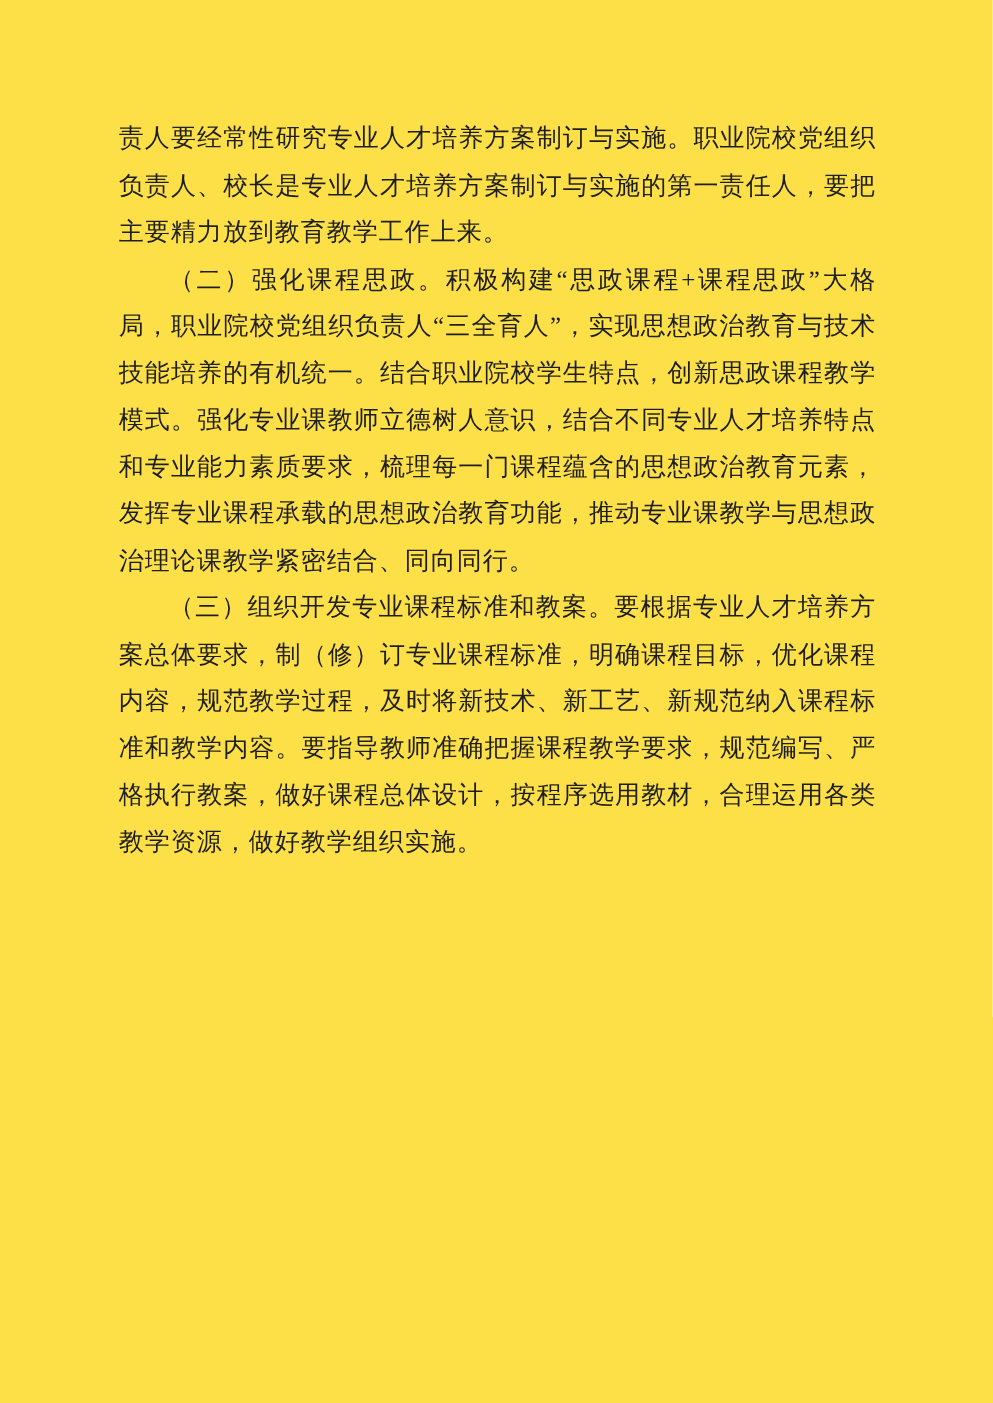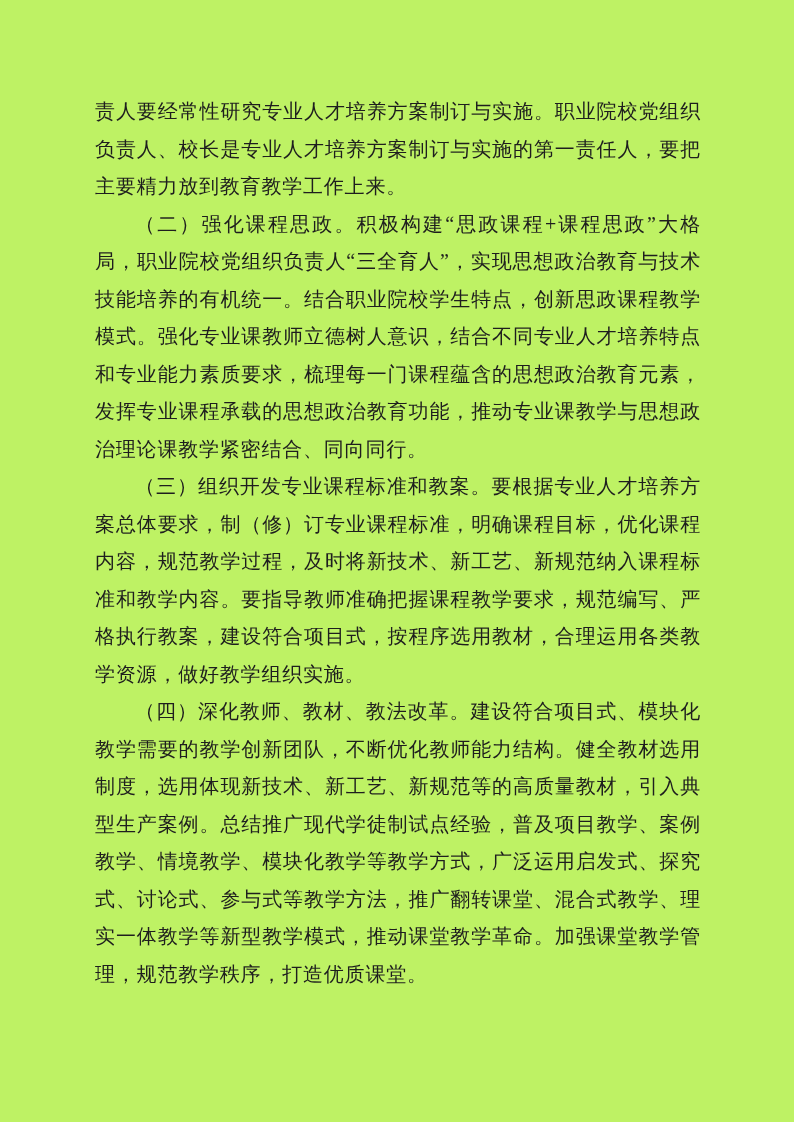--- a/index.html
+++ b/index.html
@@ -10,21 +10,21 @@
   body {
     width: 794px;
     height: 1122px;
     overflow: hidden;
     font-family: "Liberation Serif", "DejaVu Serif", serif;
   }
   .page {
     box-sizing: border-box;
     width: 794px;
     height: 1122px;
-    background: #bef264;
+    background: #fde047;
     padding: 93px 94px 0 95px;
   }
   .doc-body {
     width: 606px;
     color: #1e1e1e;
     font-size: 20px;
     line-height: 37.5px;
     letter-spacing: 0.8px;
     text-align: justify;
     text-justify: inter-character;
@@ -40,16 +40,15 @@
     text-indent: 0;
   }
 </style>
 </head>
 <body>
 
 <div class="page">
   <div class="doc-body">
     <p class="para continued">责人要经常性研究专业人才培养方案制订与实施。职业院校党组织负责人、校长是专业人才培养方案制订与实施的第一责任人，要把主要精力放到教育教学工作上来。</p>
     <p class="para">（二）强化课程思政。积极构建“思政课程+课程思政”大格局，职业院校党组织负责人“三全育人”，实现思想政治教育与技术技能培养的有机统一。结合职业院校学生特点，创新思政课程教学模式。强化专业课教师立德树人意识，结合不同专业人才培养特点和专业能力素质要求，梳理每一门课程蕴含的思想政治教育元素，发挥专业课程承载的思想政治教育功能，推动专业课教学与思想政治理论课教学紧密结合、同向同行。</p>
-    <p class="para">（三）组织开发专业课程标准和教案。要根据专业人才培养方案总体要求，制（修）订专业课程标准，明确课程目标，优化课程内容，规范教学过程，及时将新技术、新工艺、新规范纳入课程标准和教学内容。要指导教师准确把握课程教学要求，规范编写、严格执行教案，建设符合项目式，按程序选用教材，合理运用各类教学资源，做好教学组织实施。</p>
-    <p class="para">（四）深化教师、教材、教法改革。建设符合项目式、模块化教学需要的教学创新团队，不断优化教师能力结构。健全教材选用制度，选用体现新技术、新工艺、新规范等的高质量教材，引入典型生产案例。总结推广现代学徒制试点经验，普及项目教学、案例教学、情境教学、模块化教学等教学方式，广泛运用启发式、探究式、讨论式、参与式等教学方法，推广翻转课堂、混合式教学、理实一体教学等新型教学模式，推动课堂教学革命。加强课堂教学管理，规范教学秩序，打造优质课堂。</p>
+    <p class="para">（三）组织开发专业课程标准和教案。要根据专业人才培养方案总体要求，制（修）订专业课程标准，明确课程目标，优化课程内容，规范教学过程，及时将新技术、新工艺、新规范纳入课程标准和教学内容。要指导教师准确把握课程教学要求，规范编写、严格执行教案，做好课程总体设计，按程序选用教材，合理运用各类教学资源，做好教学组织实施。</p>
   </div>
 </div>
 
 </body></html>

